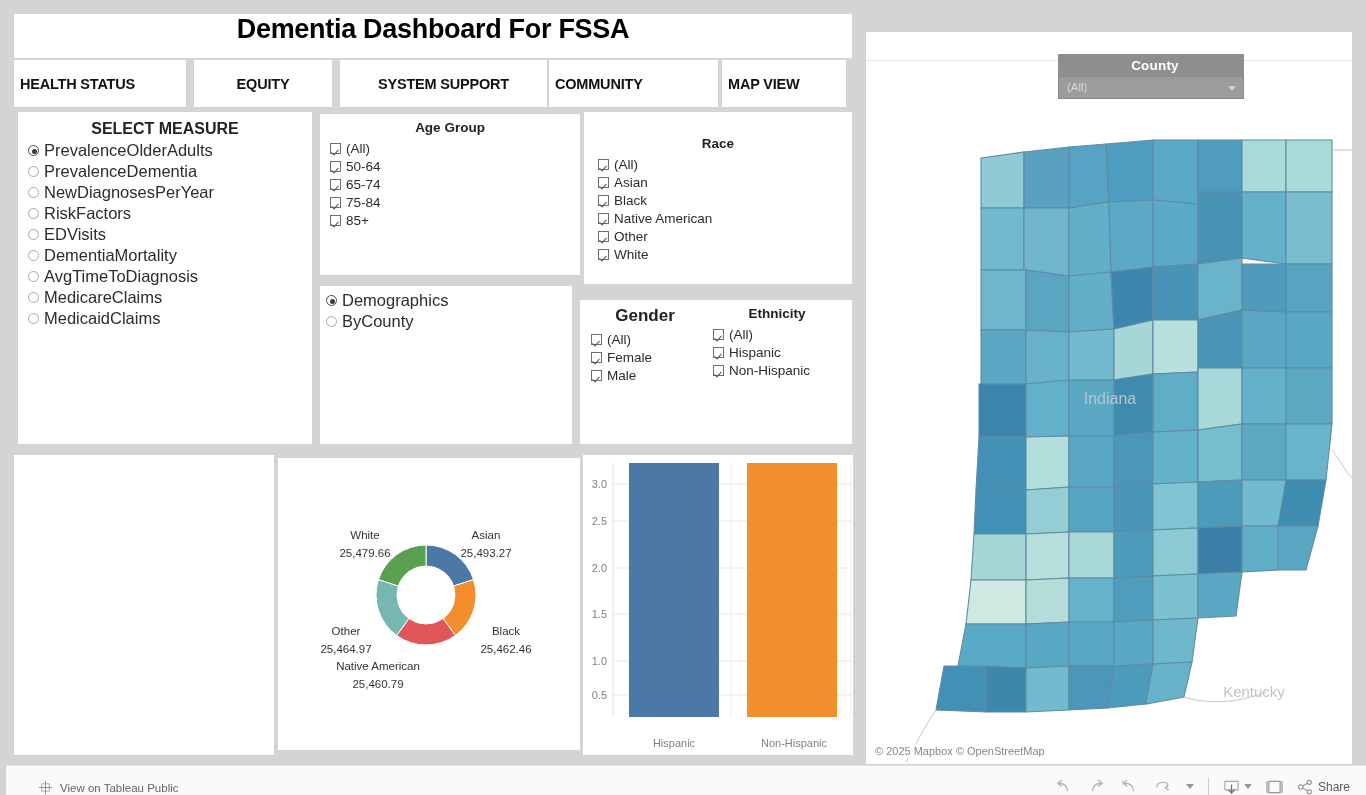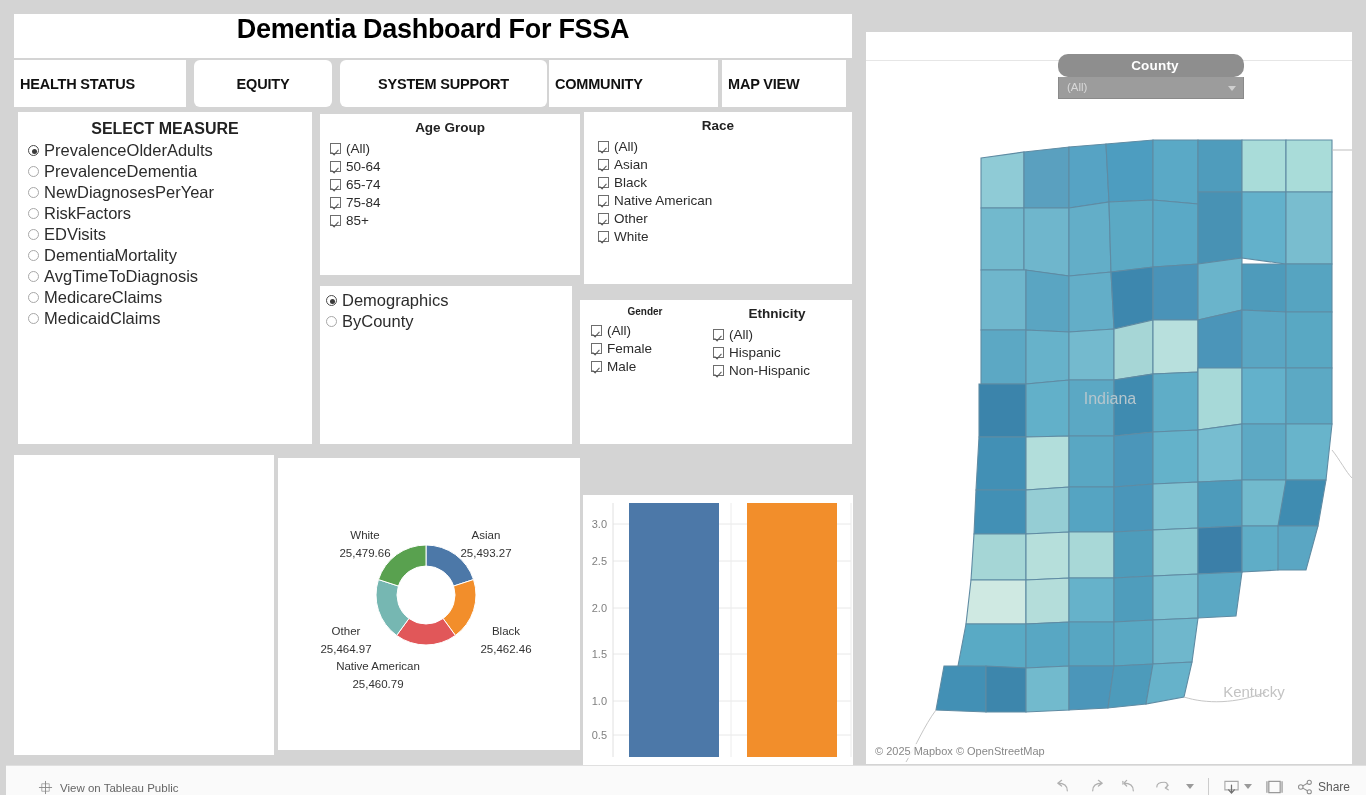--- a/index.html
+++ b/index.html
@@ -22,21 +22,21 @@
   }
 
   
   .tabbar { position: absolute; left: 14px; top: 60px; width: 838px; height: 57px; }
   .tab {
     position: absolute; top: 0; background: #fff; height: 47px;
     display: flex; align-items: center;
     font-size: 14.5px; font-weight: bold; color: #111;
     letter-spacing: -0.2px; cursor: pointer;
   }
-  .tab.center { justify-content: center; border-radius: 6px; }
+  .tab.center { justify-content: center; }
   .tab.left { justify-content: flex-start; padding-left: 6px; }
 
   
   .card { position: absolute; background: #ffffff; }
 
   .card-title {
     text-align: center; font-weight: bold; color: #222;
   }
 
   
@@ -74,21 +74,21 @@
   
   .map-panel {
     position: absolute; left: 866px; top: 32px; width: 486px; height: 732px;
     background: #fff; overflow: hidden;
   }
   .county-filter {
     position: absolute; left: 192px; top: 22px; width: 186px; z-index: 5;
   }
   .county-head {
     background: #8e8e8e; color: #fff; font-size: 13.5px; font-weight: bold;
-    text-align: center; padding: 4px 0 4px 8px; letter-spacing: 0.2px; border-radius: 10px;
+    text-align: center; padding: 4px 0 4px 8px; letter-spacing: 0.2px;
   }
   .county-sel {
     background: #9c9c9c; color: #d8d8d8; font-size: 11.5px;
     padding: 4px 18px 5px 8px; position: relative; border: 1px solid #8a8a8a;
     border-top: none; cursor: pointer;
   }
   .county-sel .caret {
     position: absolute; right: 7px; top: 9px;
     border-left: 4px solid transparent; border-right: 4px solid transparent;
     border-top: 5px solid #cfcfcf;
@@ -194,21 +194,21 @@
         <span class="check-label">75-84</span>
       </div>
       <div class="check-row">
         <span class="cbox"></span>
         <span class="check-label">85+</span>
       </div>
     </div>
   </div>
 
   <div class="card" style="left:584px; top:112px; width:268px; height:172px;">
-    <div class="card-title" style="font-size:13.5px; margin-top:6px;">Race</div>
+    <div class="card-title" style="font-size:13.5px; margin-top:24px;">Race</div>
     <div style="margin:4px 0 0 14px;">
       <div class="check-row">
         <span class="cbox"></span>
         <span class="check-label">(All)</span>
       </div>
       <div class="check-row">
         <span class="cbox"></span>
         <span class="check-label">Asian</span>
       </div>
       <div class="check-row">
@@ -239,21 +239,21 @@
       <div class="radio-row">
         <span class="radio"></span>
         <span class="radio-label">ByCounty</span>
       </div>
     </div>
   </div>
 
   <div class="card" style="left:580px; top:300px; width:272px; height:144px;">
     <div style="display:flex; padding-top:6px;">
       <div style="width:122px;">
-        <div class="card-title" style="font-size:10px;margin-left:8px;">Gender</div>
+        <div class="card-title" style="font-size:17px;margin-left:8px;">Gender</div>
         <div style="margin:4px 0 0 11px;">
           <div class="check-row">
             <span class="cbox"></span>
             <span class="check-label">(All)</span>
           </div>
           <div class="check-row">
             <span class="cbox"></span>
             <span class="check-label">Female</span>
           </div>
           <div class="check-row">
@@ -321,21 +321,21 @@
       <text class="pie-label" x="208" y="99" text-anchor="middle">25,493.27</text>
       <text class="pie-label" x="68" y="177" text-anchor="middle">Other</text>
       <text class="pie-label" x="68" y="195" text-anchor="middle">25,464.97</text>
       <text class="pie-label" x="228" y="177" text-anchor="middle">Black</text>
       <text class="pie-label" x="228" y="195" text-anchor="middle">25,462.46</text>
       <text class="pie-label" x="100" y="212" text-anchor="middle">Native American</text>
       <text class="pie-label" x="100" y="230" text-anchor="middle">25,460.79</text>
     </svg>
   </div>
 
-  <div class="card" style="left:583px; top:455px; width:270px; height:300px;margin-top:40px;">
+  <div class="card" style="left:583px; top:455px; width:270px; height:300px;">
     <svg width="270" height="300" viewBox="0 0 270 300">
 
       <line x1="30" y1="29" x2="268" y2="29" stroke="#e8e8e8" stroke-width="1"></line>
       <line x1="30" y1="66" x2="268" y2="66" stroke="#e8e8e8" stroke-width="1"></line>
       <line x1="30" y1="113" x2="268" y2="113" stroke="#e8e8e8" stroke-width="1"></line>
       <line x1="30" y1="159" x2="268" y2="159" stroke="#e8e8e8" stroke-width="1"></line>
       <line x1="30" y1="206" x2="268" y2="206" stroke="#e8e8e8" stroke-width="1"></line>
       <line x1="30" y1="240" x2="268" y2="240" stroke="#e8e8e8" stroke-width="1"></line>
       <line x1="30" y1="8" x2="30" y2="262" stroke="#e0e0e0" stroke-width="1"></line>
       <line x1="148" y1="8" x2="148" y2="262" stroke="#ececec" stroke-width="1"></line>

